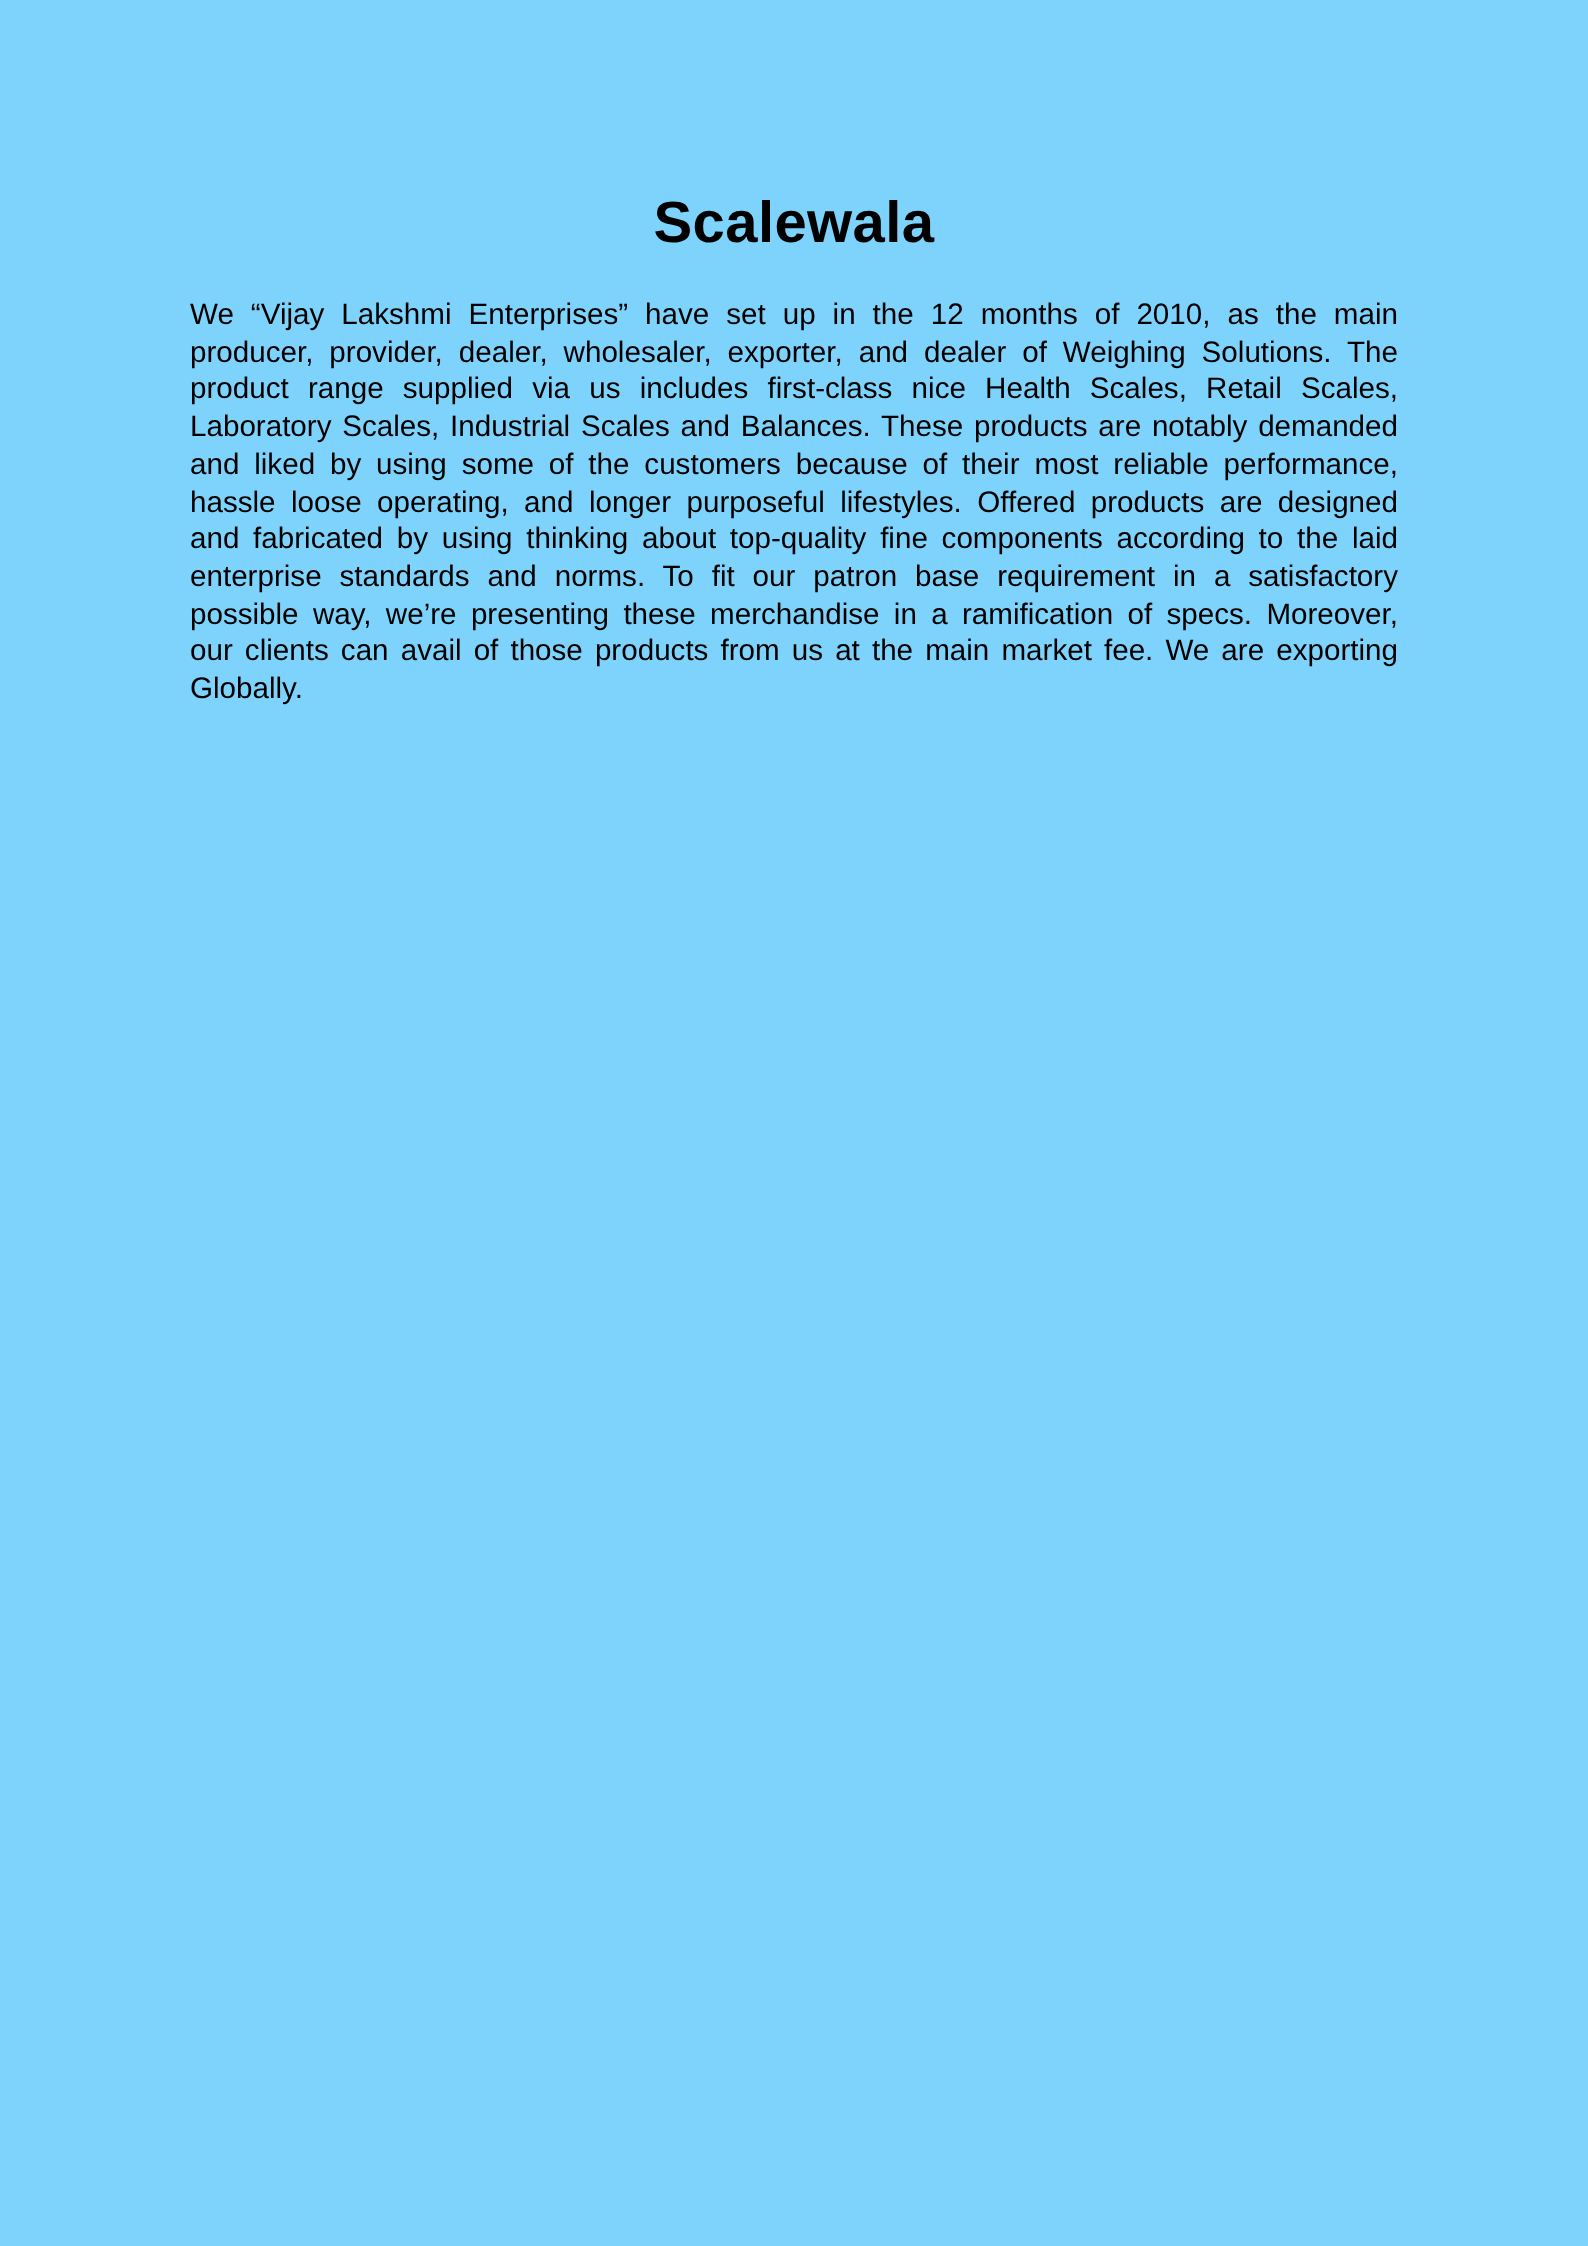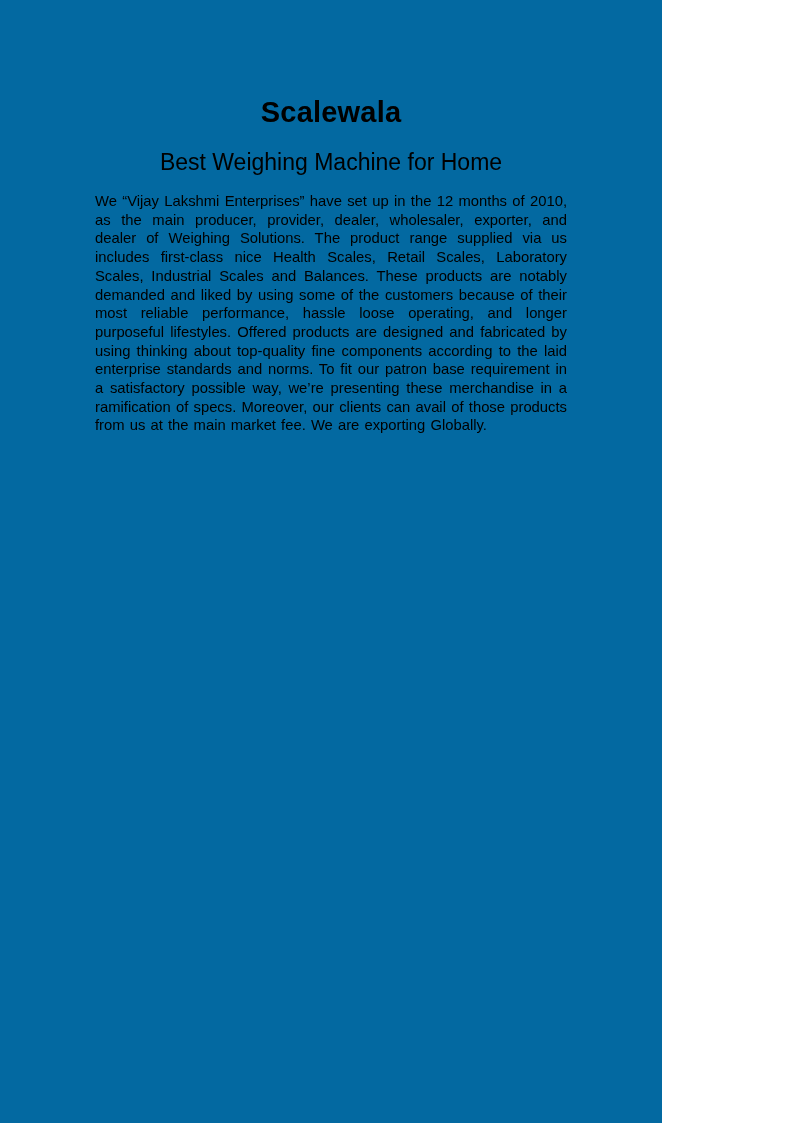--- a/index.html
+++ b/index.html
@@ -9,24 +9,24 @@
     }
     body {
       width: 794px;
       height: 1123px;
       color: #000000;
       font-family: "Liberation Sans", sans-serif;
       overflow: hidden;
     }
     .page {
       box-sizing: border-box;
-      width: 662px;
+      width: 794px;
       height: 1123px;
       padding: 96px 95px 40px 95px;
-      background: #0369a1;
+      background: #7dd3fc;
     }
     .doc-title {
       margin: 0 0 20px 0;
       text-align: center;
       font-size: 29px;
       font-weight: bold;
       letter-spacing: 0.2px;
       font-family: "Liberation Sans", sans-serif;
     }
     .doc-subtitle {
@@ -52,17 +52,16 @@
       word-spacing: 1px;
       font-family: Liberation Sans, sans-serif;
     }
   </style>
 </head>
 <body>
 
 <div class="page">
   <h1 class="doc-title">Scalewala</h1>
 
-  <h2 class="doc-subtitle">Best Weighing Machine for Home</h2>
 
 
   <p class="body-text">We “Vijay Lakshmi Enterprises” have set up in the 12 months of 2010, as the main producer, provider, dealer, wholesaler, exporter, and dealer of Weighing Solutions. The product range supplied via us includes first-class nice Health Scales, Retail Scales,  Laboratory Scales,  Industrial Scales and Balances. These products are notably demanded and liked by using some of the customers because of their most reliable performance, hassle loose operating, and longer purposeful lifestyles. Offered products are designed and fabricated by using thinking about top-quality fine components according to the laid enterprise standards and norms. To fit our patron base requirement in a satisfactory possible way, we’re presenting these merchandise in a ramification of specs. Moreover, our clients can avail of those products from us at the main market fee. We are exporting Globally.</p>
 </div>
 
 </body></html>

